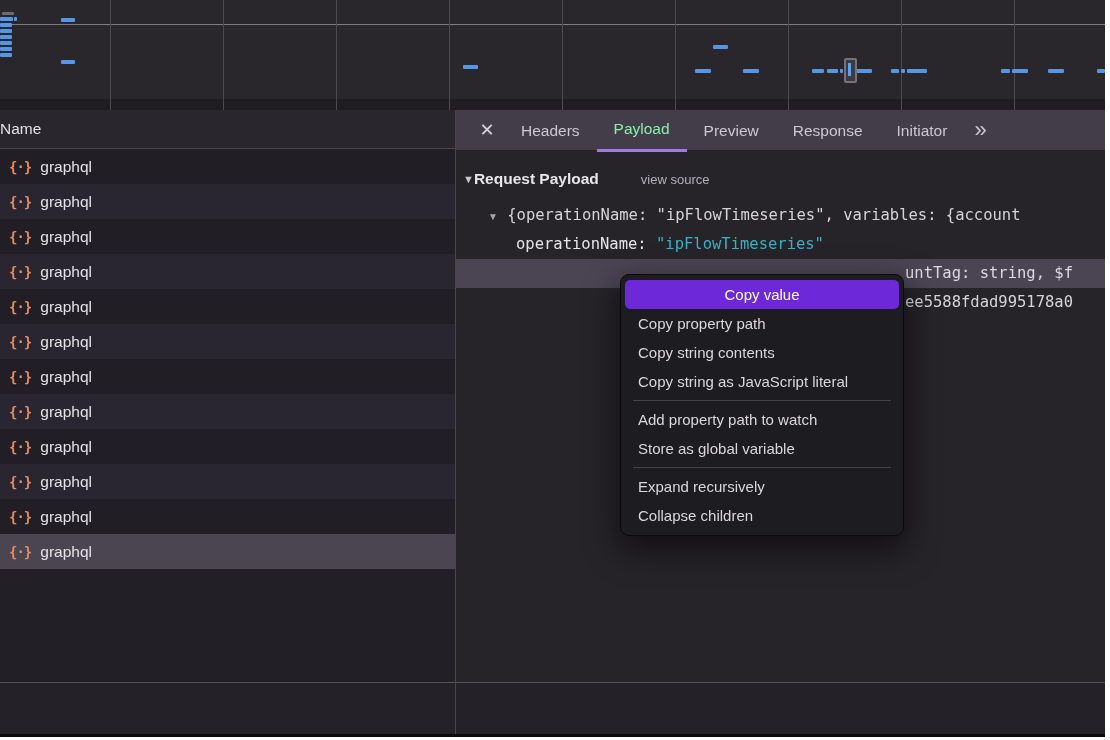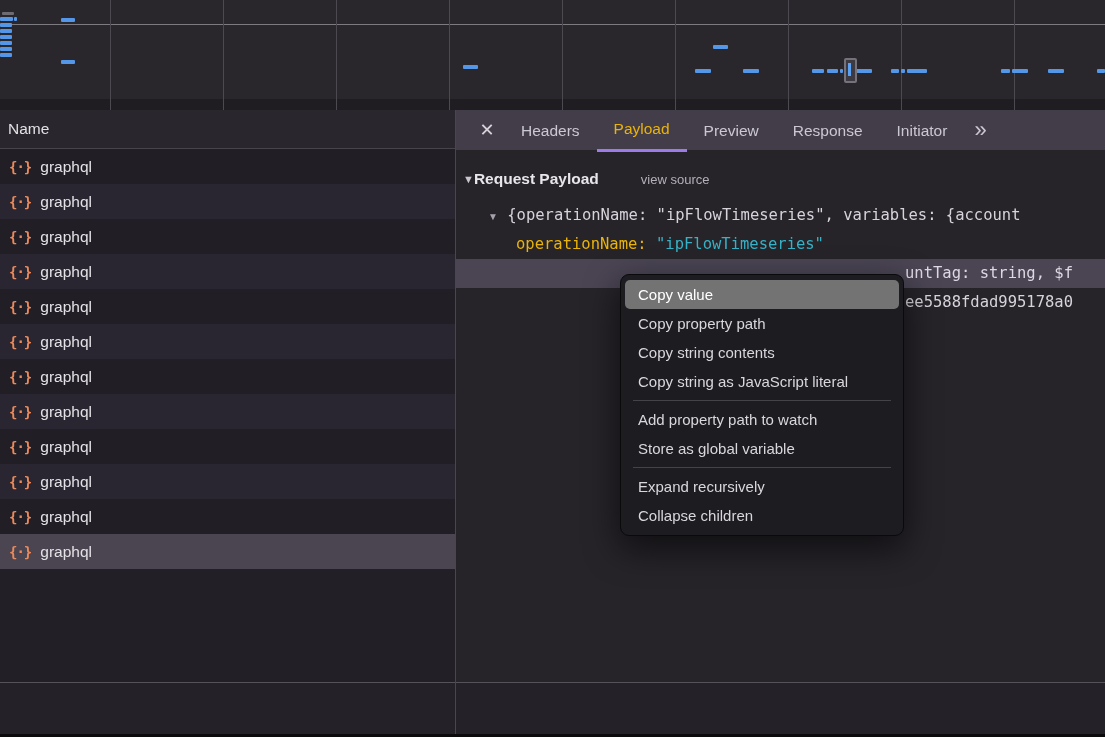--- a/index.html
+++ b/index.html
@@ -16,64 +16,64 @@
   .gridline{position:absolute;top:0;width:1px;height:110px;background:#4c4951;}
   .ov-hline{position:absolute;left:0;top:24px;width:100%;height:1px;background:#7d7a82;}
   .tbar{position:absolute;background:#5496e8;border-radius:1px;}
   .tbar.gray{background:#6e6b73;}
   .ov-marker{position:absolute;border:2px solid #75727b;background:rgba(120,118,126,0.25);border-radius:2px;}
   .ov-marker .inner{position:absolute;left:2px;top:3px;width:3px;height:13px;background:#5da2f2;}
 
   
   .left-panel{position:absolute;left:0;top:110px;width:455px;height:572px;background:#221f26;}
   .name-header{height:38px;line-height:38px;background:#29262d;border-bottom:1px solid #47444b;
-    color:#e2e0e4;font-size:15.5px;padding-left:8px;}
+    color:#e2e0e4;font-size:15.5px;}
   .req-row{height:35px;display:flex;align-items:center;padding-left:9px;gap:9px;
     font-size:15.5px;color:#e4e2e6;}
   .req-row:nth-child(odd){background:#211e25;}
   .req-row:nth-child(even){background:#292631;}
   .req-row.selected{background:#4a4550;}
   .json-icon{color:#ea8a5c;font-family:"DejaVu Sans Mono",monospace;font-size:14px;font-weight:bold;letter-spacing:-1px;}
 
   .v-divider{position:absolute;left:455px;top:110px;width:1px;height:624px;background:#49464e;z-index:3;}
   .bottom-divider{position:absolute;left:0;top:682px;width:1105px;height:1px;background:#55525a;z-index:2;}
   .footer{position:absolute;left:0;top:683px;width:1105px;height:51px;background:#242128;}
   .bottom-edge{position:absolute;left:0;top:734px;width:1105px;height:3px;background:#0b0a0c;}
 
   
   .right-panel{position:absolute;left:456px;top:110px;width:649px;height:572px;background:#262329;overflow:hidden;}
   .tabbar{height:40px;background:#433d49;display:flex;align-items:center;padding-left:14px;}
   .close-btn{width:34px;text-align:center;color:#d6d3da;font-size:18px;cursor:default;}
   .tab{padding:0 17px;height:40px;line-height:42px;font-size:15.5px;color:#ccc8d3;}
-  .tab.active{color:#eab308;border-bottom:3px solid #9d7cea;line-height:39px;}
+  .tab.active{color:#86efac;border-bottom:3px solid #9d7cea;line-height:39px;}
   .overflow-btn{margin-left:10px;color:#cbc7d2;font-size:22px;line-height:36px;}
 
   .payload-content{position:relative;width:100%;}
   .section-header{margin-top:13px;height:32px;line-height:32px;padding-left:7px;
     font-size:15.5px;font-weight:bold;color:#e8e6ea;}
   .section-header .tri{font-size:11px;color:#c9c6cf;font-weight:normal;vertical-align:1px;}
   .view-source{margin-left:42px;font-weight:normal;color:#b3b0b9;font-size:13px;}
 
   .code{font-family:"DejaVu Sans Mono",monospace;font-size:15.5px;color:#d6d3da;white-space:pre;}
   .code-line{height:29px;line-height:29px;position:relative;overflow:hidden;}
   .tri-sm{font-size:10px;color:#a5a2ab;font-family:"Liberation Sans",sans-serif;}
-  .key{color:#eab308;}
+  .key{color:#e5e5e5;}
   .str{color:#36b2c6;}
   .preview-line{padding-left:32px;margin-top:6px;}
   .op-line{padding-left:60px;}
   .query-line{background:#4a4453;padding-left:52px;color:#ddd8e4;}
   .vars-line{padding-left:44px;}
   .frag-right{position:absolute;left:449px;top:0;}
 
   
   .context-menu{position:absolute;left:620px;top:274px;width:282px;background:#1d1c21;
     border:1px solid #0a0a0b;border-radius:9px;box-shadow:0 12px 34px rgba(0,0,0,0.6);
     padding:5px 0;z-index:10;font-size:15px;color:#d9d7dc;}
   .menu-item{height:29px;line-height:29px;margin:0 4px;padding:0 13px;border-radius:5px;}
-  .menu-item.highlighted{background:#737373;color:#ffffff;}
+  .menu-item.highlighted{background:#6d28d9;color:#ffffff;text-align:center;}
   .menu-sep{border-top:1px solid #45434a;margin:4px 12px;}
 </style>
 </head>
 <body>
 
 <div class="app">
 
   <div class="overview">
     <div class="ov-hline"></div>
     <div class="band"></div>

